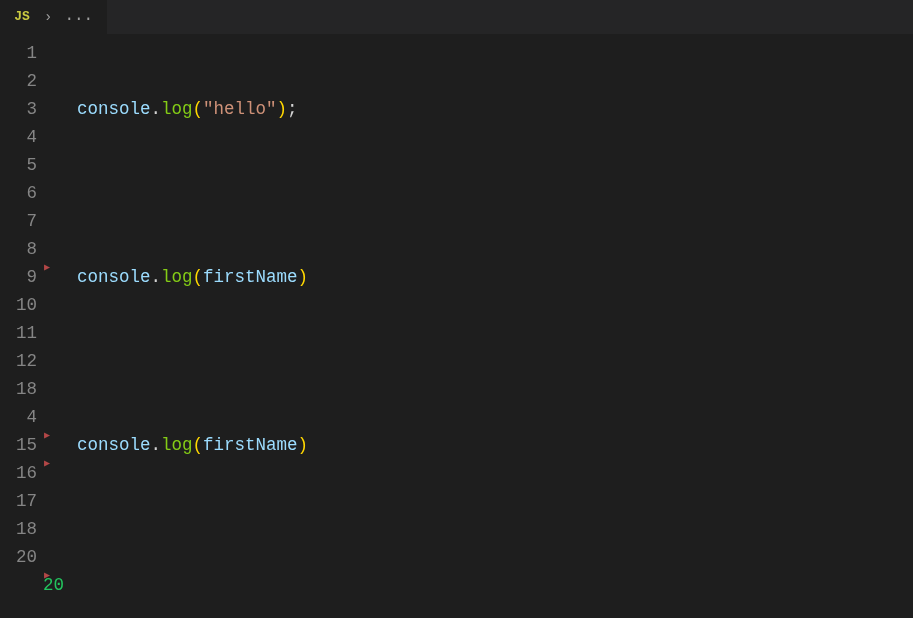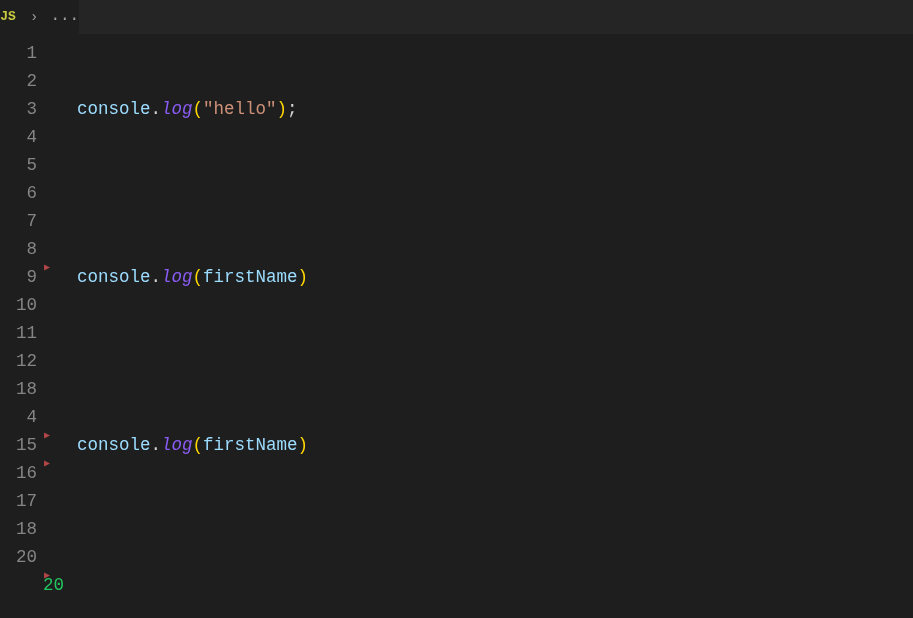--- a/index.html
+++ b/index.html
@@ -15,21 +15,21 @@
   }
   .tab-bar {
     background: #252526;
     height: 35px;
     display: flex;
     align-items: center;
     border-bottom: 1px solid #1e1e1e;
   }
   .tab {
     background: #1e1e1e;
-    padding: 0 0;
+    padding: 0 14px;
     height: 35px;
     display: flex;
     align-items: center;
     gap: 8px;
     color: #cccccc;
   }
   .tab .js-icon {
     width: 16px;
     height: 16px;
     display: flex;
@@ -79,21 +79,21 @@
     flex: 1;
     white-space: pre;
   }
   .code-line {
     height: 28px;
     line-height: 28px;
     padding-left: 22px;
   }
   .tk-var   { color: #9cdcfe; }
   .tk-obj   { color: #9cdcfe; text-align: center; }
-  .tk-func  { color: #8b5cf6; font-style: italic; }
+  .tk-func  { color: #84cc16; }
   .tk-str   { color: #ce9178; }
   .tk-key   { color: #569cd6; }
   .tk-punc  { color: #d4d4d4; }
   .tk-brace1{ color: #ffd700; }
   .tk-op    { color: #d4d4d4; }
 </style>
 </head>
 <body>
 
 <div class="tab-bar">

